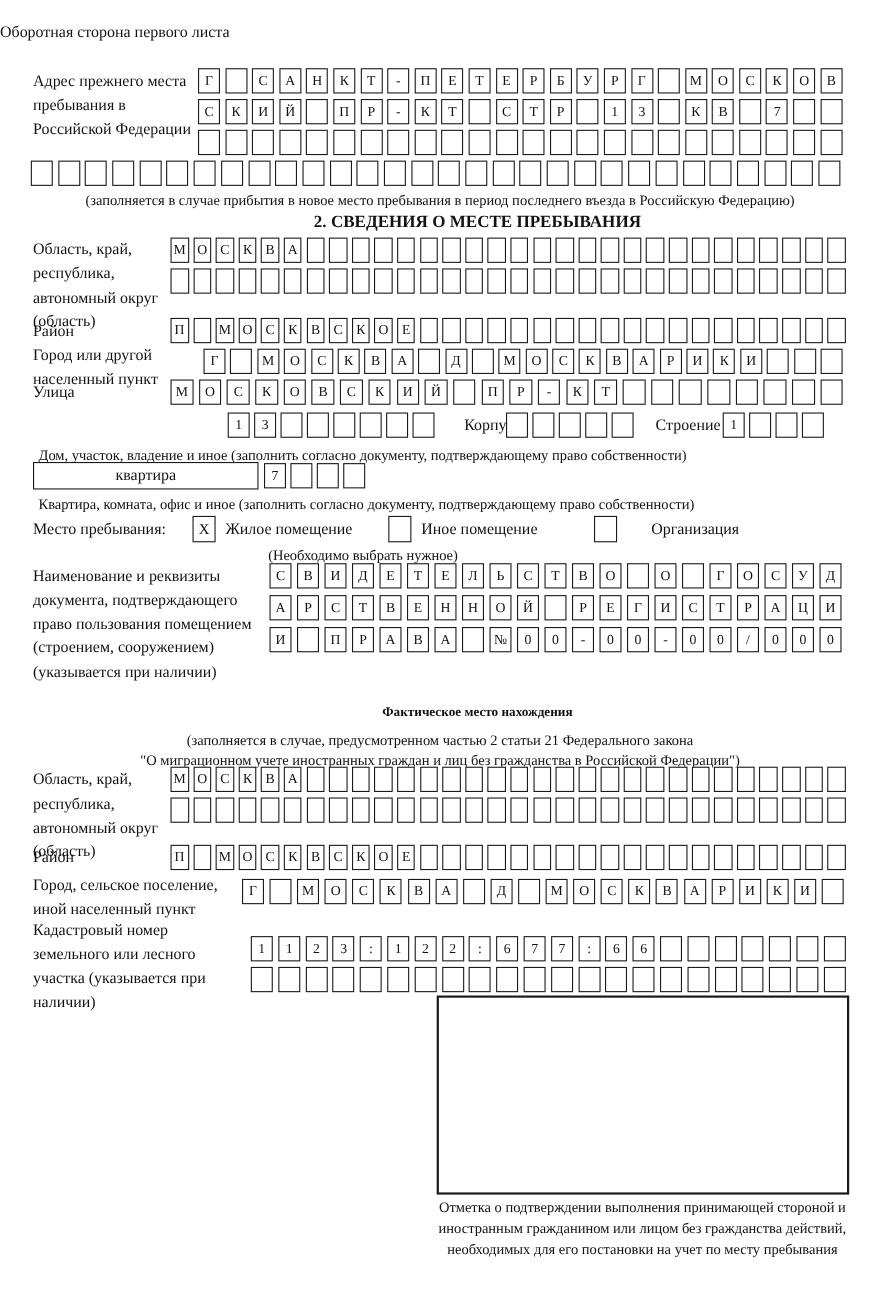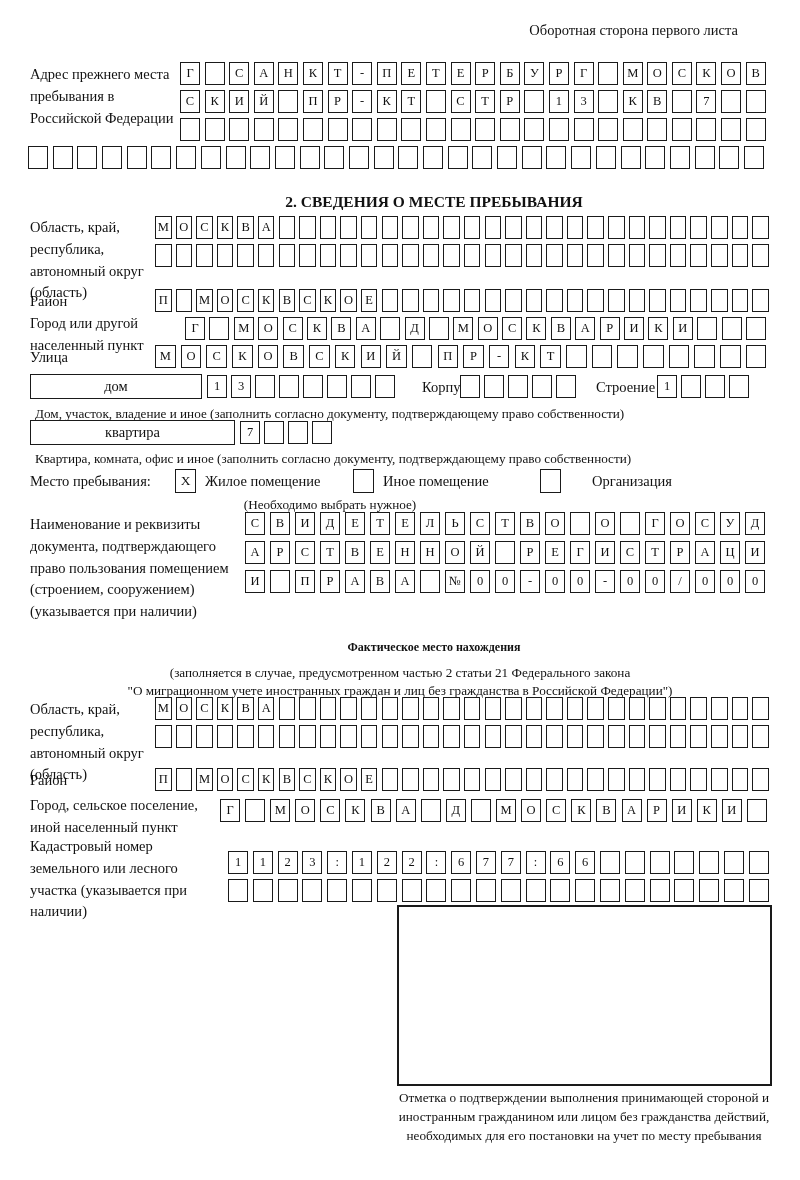--- a/index.html
+++ b/index.html
@@ -29,21 +29,21 @@
   .chk{position:absolute;box-sizing:border-box;width:21px;height:24px;border:1.7px solid #1a1a1a;
        display:flex;align-items:center;justify-content:center;font-size:13.5px;background:#fff;}
   .bigbox{position:absolute;left:397px;top:905px;width:371px;height:177px;
           border:2px solid #1a1a1a;background:#fff;}
 </style>
 </head>
 <body>
 
 <div id="page">
 
-  <div class="lbl" style="top:20px;left:0;right:62px;text-align:right;position:absolute;padding-left:25px;">Оборотная сторона первого листа</div>
+  <div class="lbl" style="top:20px;left:0;right:62px;position:absolute;">Оборотная сторона первого листа</div>
 
   <div class="lbl" style="left:30px;top:64px;width:150px;">Адрес прежнего места пребывания в Российской Федерации</div>
   <div class="boxrow g-prev" style="top:62px">
       <span class="cell">Г</span>
       <span class="cell"></span>
       <span class="cell">С</span>
       <span class="cell">А</span>
       <span class="cell">Н</span>
       <span class="cell">К</span>
       <span class="cell">Т</span>
@@ -142,20 +142,21 @@
       <span class="cell"></span>
       <span class="cell"></span>
       <span class="cell"></span>
       <span class="cell"></span>
       <span class="cell"></span>
       <span class="cell"></span>
       <span class="cell"></span>
       <span class="cell"></span>
       <span class="cell"></span>
     </div>
+  <div class="cap ctr" style="top:172px;">(заполняется в случае прибытия в новое место пребывания в период последнего въезда в Российскую Федерацию)</div>
 
   <div class="lbl ctr bold" style="top:190px;font-size:15.5px;">2. СВЕДЕНИЯ О МЕСТЕ ПРЕБЫВАНИЯ</div>
 
   <div class="lbl" style="left:30px;top:217px;width:125px;">Область, край, республика, автономный округ (область)</div>
   <div class="boxrow g-30" style="top:216px">
       <span class="cell">М</span>
       <span class="cell">О</span>
       <span class="cell">С</span>
       <span class="cell">К</span>
       <span class="cell">В</span>
@@ -301,21 +302,20 @@
       <span class="cell"></span>
       <span class="cell"></span>
       <span class="cell"></span>
       <span class="cell"></span>
       <span class="cell"></span>
       <span class="cell"></span>
       <span class="cell"></span>
       <span class="cell"></span>
     </div>
 
-  <div class="typ" style="left:30px;top:374px;width:172px;">дом</div>
   <div class="boxrow g-house" style="left:207px;top:375px">
       <span class="cell">1</span>
       <span class="cell">3</span>
       <span class="cell"></span>
       <span class="cell"></span>
       <span class="cell"></span>
       <span class="cell"></span>
       <span class="cell"></span>
       <span class="cell"></span>
     </div>

